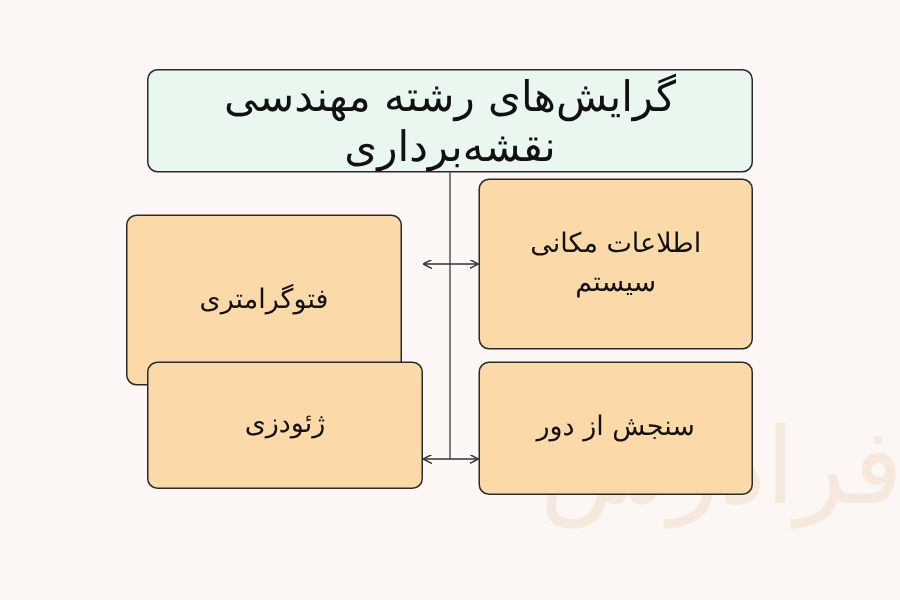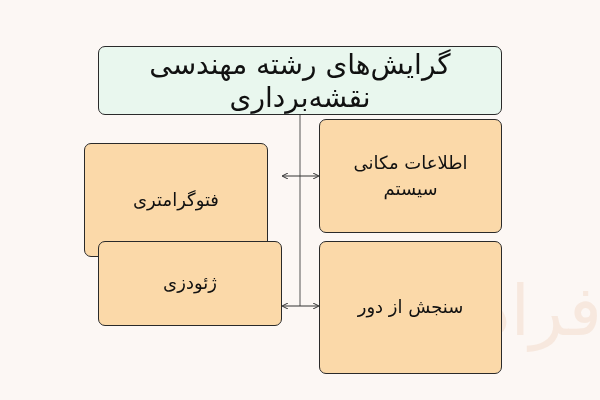--- a/index.html
+++ b/index.html
@@ -12,21 +12,21 @@
     position:absolute; box-sizing:border-box;
     border:1px solid #2a2a2a; border-radius:7px;
     display:flex; align-items:center; justify-content:center;
     text-align:center; direction:rtl; color:#111;
   }
   .header { left:98px; top:46px; width:404px; height:69px; background:#e9f7ee; font-size:28px; }
   .cell { background:#fbd9a9; font-size:18px; line-height:1.45; }
   .c-tl { left:84px;  top:119px; width:184px; height:114px;margin-top:24px; }
   .c-tr { left:319px; top:119px; width:183px; height:114px; }
   .c-bl { left:98px;  top:241px; width:184px; height:85px; }
-  .c-br { left:319px; top:241px; width:183px; height:133px; }
+  .c-br { left:319px; top:241px; width:183px; height:89px; }
   .watermark {
     position:absolute; left:360px; top:270px; font-size:70px; color:#f5e3d6;
     direction:rtl; opacity:.7; pointer-events:none;
   }
   svg.conn { position:absolute; left:0; top:0; }
 </style>
 </head>
 <body>
 
 <div class="watermark">فرادرس</div>

